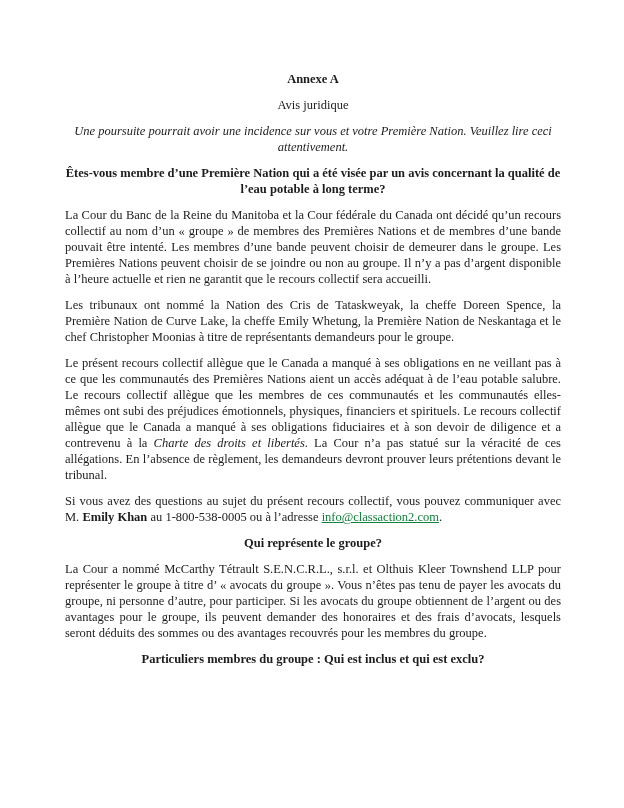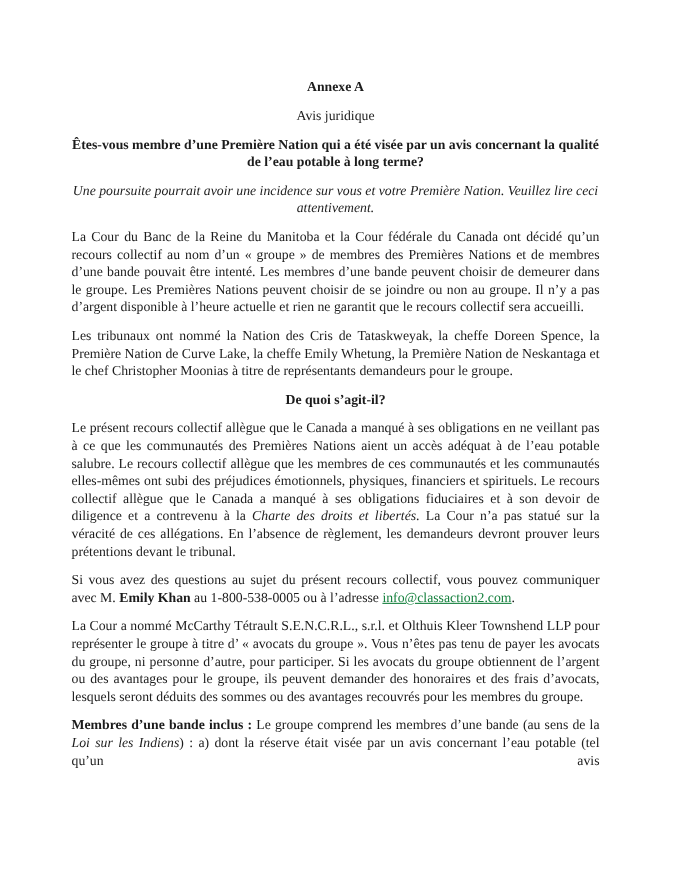--- a/index.html
+++ b/index.html
@@ -15,21 +15,21 @@
     margin: 0;
     background: #ffffff;
     padding: 71px 63px 0 65px;
     font-family: "Liberation Serif", "DejaVu Serif", serif;
     font-size: 12.5px;
     line-height: 16px;
     color: #1c1c1c;
     overflow: hidden;
   }
   .page p {
-    margin: 0 16px 10px 0;
+    margin: 0 0 10px 0;
   }
   .center { text-align: center; }
   .bold   { font-weight: bold; }
   .italic { font-style: italic; }
   .just   { text-align: justify; }
   .just-last { text-align: justify; text-align-last: justify; }
   .email-link {
     text-decoration: underline;
     color: #15803d;
     cursor: pointer;
@@ -38,34 +38,34 @@
 </style>
 </head>
 <body>
 
 <div class="page">
 
   <p class="center bold">Annexe A</p>
 
   <p class="center">Avis juridique</p>
 
+  <p class="center italic">Une poursuite pourrait avoir une incidence sur vous et votre Première Nation. Veuillez lire ceci attentivement.</p>
+
   <p class="center bold">Êtes-vous membre d’une Première Nation qui a été visée par un avis concernant la qualité de l’eau potable à long terme?</p>
-
-  <p class="center italic">Une poursuite pourrait avoir une incidence sur vous et votre Première Nation. Veuillez lire ceci attentivement.</p>
 
 
   <p class="just">La Cour du Banc de la Reine du Manitoba et la Cour fédérale du Canada ont décidé qu’un recours collectif au nom d’un « groupe » de membres des Premières Nations et de membres d’une bande pouvait être intenté. Les membres d’une bande peuvent choisir de demeurer dans le groupe. Les Premières Nations peuvent choisir de se joindre ou non au groupe. Il n’y a pas d’argent disponible à l’heure actuelle et rien ne garantit que le recours collectif sera accueilli.</p>
 
   <p class="just">Les tribunaux ont nommé la Nation des Cris de Tataskweyak, la cheffe Doreen Spence, la Première Nation de Curve Lake, la cheffe Emily Whetung, la Première Nation de Neskantaga et le chef Christopher Moonias à titre de représentants demandeurs pour le groupe.</p>
 
-  <p class="center bold">De quoi s’agit-il?</p>
 
   <p class="just"><span>Le présent recours collectif allègue que le Canada a manqué à ses obligations en ne veillant pas à ce que les communautés des Premières Nations aient un accès adéquat à de l’eau potable salubre. Le recours collectif allègue que les membres de ces communautés et les communautés elles-mêmes ont subi des préjudices émotionnels, physiques, financiers et spirituels. Le recours collectif allègue que le Canada a manqué à ses obligations fiduciaires et à son devoir de diligence et a contrevenu à la </span><span class="italic">Charte des droits et libertés</span><span>. La Cour n’a pas statué sur la véracité de ces allégations. En l’absence de règlement, les demandeurs devront prouver leurs prétentions devant le tribunal.</span></p>
 
   <p class="just"><span>Si vous avez des questions au sujet du présent recours collectif, vous pouvez communiquer avec M. </span><span class="bold">Emily Khan</span><span> au </span><span>1-800-538-0005</span><span> ou à l’adresse </span><span class="email-link">info@classaction2.com</span><span>.</span></p>
 
+  <p class="center bold">Qui représente le groupe?</p>
 
   <p class="just">La Cour a nommé McCarthy Tétrault S.E.N.C.R.L., s.r.l. et Olthuis Kleer Townshend LLP pour représenter le groupe à titre d’ « avocats du groupe ». Vous n’êtes pas tenu de payer les avocats du groupe, ni personne d’autre, pour participer. Si les avocats du groupe obtiennent de l’argent ou des avantages pour le groupe, ils peuvent demander des honoraires et des frais d’avocats, lesquels seront déduits des sommes ou des avantages recouvrés pour les membres du groupe.</p>
 
+  <p class="center bold">Particuliers membres du groupe : Qui est inclus et qui est exclu?</p>
 
-  <p class="just-last"><span class="bold">Membres d’une bande inclus : </span><span>Le groupe comprend les membres d’une bande (au sens de la </span><span class="italic">Loi sur les Indiens</span><span>) : a) dont la réserve était visée par un avis concernant l’eau potable (tel qu’un avis</span></p>
 
 </div>
 
 </body></html>

